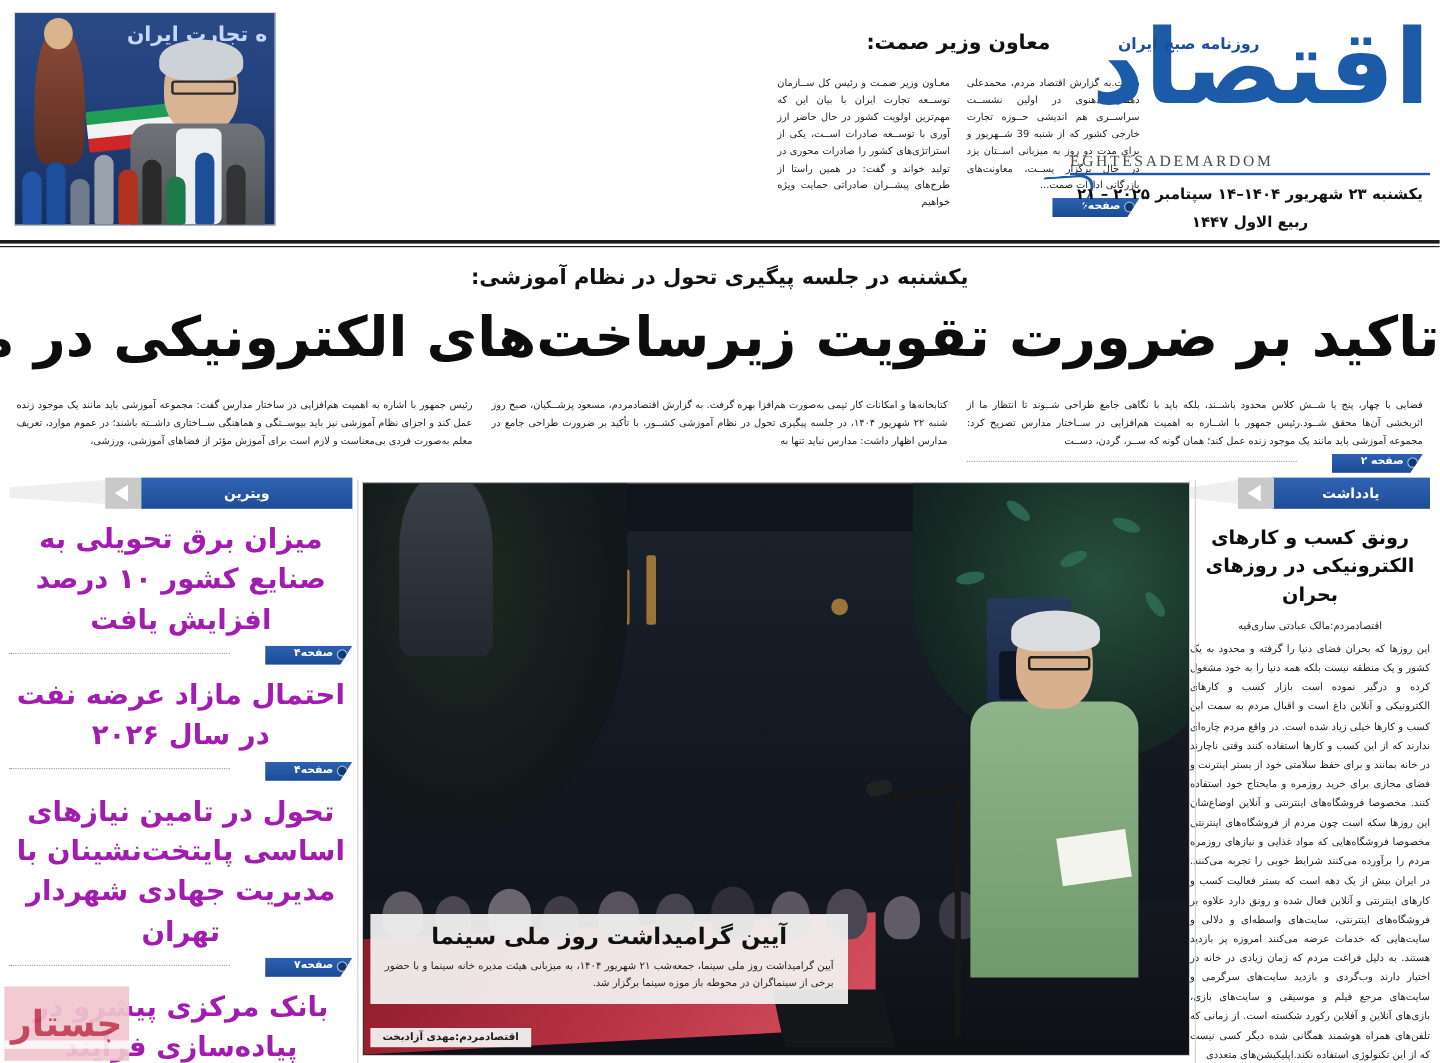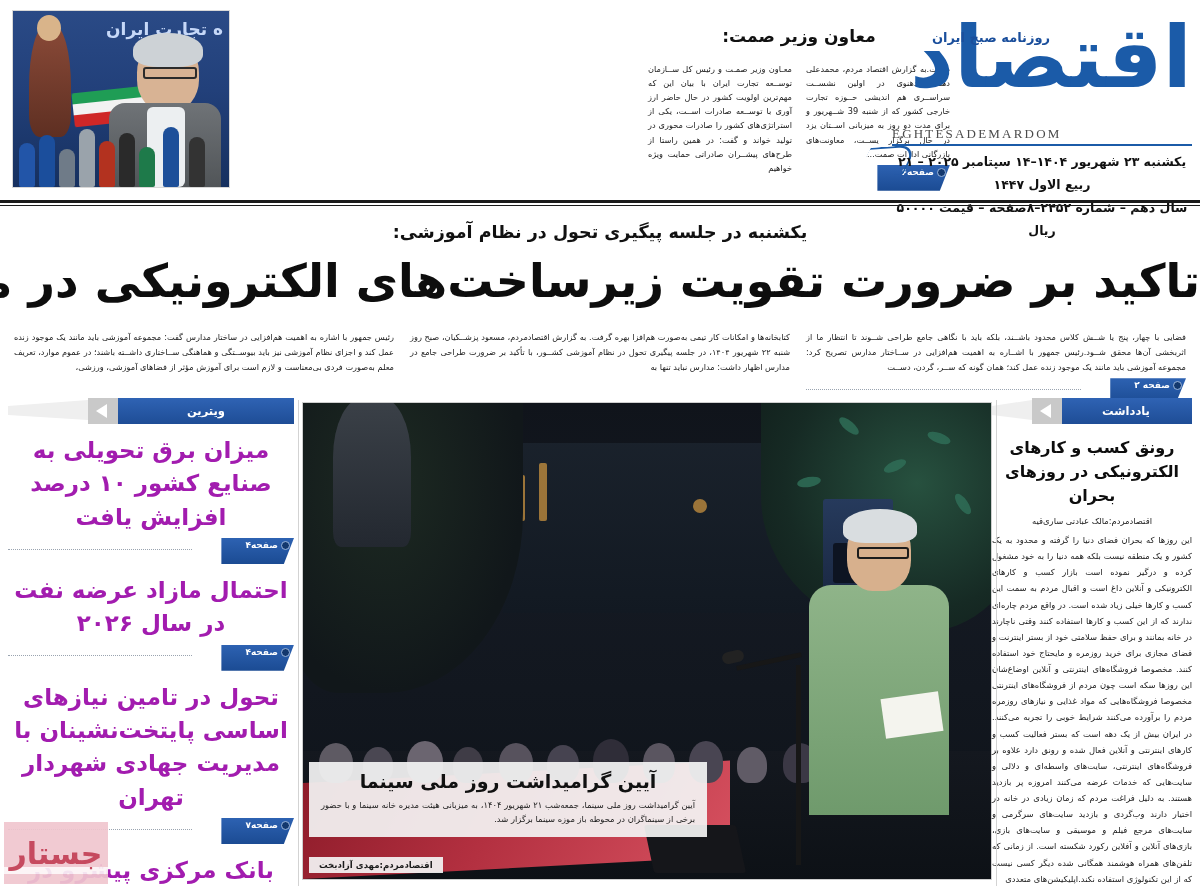--- a/index.html
+++ b/index.html
@@ -129,21 +129,21 @@
     white-space:nowrap;
   }
   .lead-cols {
     position:absolute; left:14px; right:14px; top:330px;
     display:flex; gap:16px; direction:rtl;
   }
   .lead-col { flex:1; font-size:8.2px; line-height:1.8; text-align:justify; color:#1a1a1a; }
 
   
   .pg-badge {
-    display:inline-block; position:relative; height:26px; min-width:60px;
+    display:inline-block; position:relative; height:16px; min-width:60px;
     background:linear-gradient(180deg,#2d62b2,#1b4b93);
     color:#fff; font-size:9px; font-weight:bold; line-height:15px;
     padding:0 16px 0 24px; text-align:center; white-space:nowrap;
     clip-path:polygon(0 0, 100% 0, 86% 100%, 0% 100%);
     margin-left:29px;
   }
   .pg-badge .dot {
     position:absolute; right:4px; top:3px; width:9px; height:9px; border-radius:50%;
     background:#13386e; border:1px solid #9bb6dd;
   }
@@ -318,21 +318,20 @@
     </div>
 
     <div class="masthead">
       <div class="mh-logo">اقتصاد مردم</div>
       <div class="mh-sub">روزنامه صبح ایران</div>
       <div class="mh-latin">EGHTESADEMARDOM</div>
       <div class="mh-rule"></div>
       <div class="mh-swoosh"></div>
       <div class="mh-date">
         <div>یکشنبه ۲۳ شهریور ۱۴۰۴–۱۴ سپتامبر ۲۰۲۵ – ۲۱ ربیع الاول  ۱۴۴۷</div>
-        <div>سال دهم – شماره ۲۴۵۲–۸صفحه – قیمت ۵۰۰۰۰ ریال</div>
       </div>
     </div>
   </div>
 
   <div class="hr-thick"></div>
   <div class="hr-thin"></div>
 
   <div class="lead-kicker">یکشنبه در جلسه پیگیری تحول در نظام آموزشی:</div>
   <div class="lead-headline">تاکید بر ضرورت تقویت زیرساخت‌های الکترونیکی در مراکز آموزشی</div>
 

